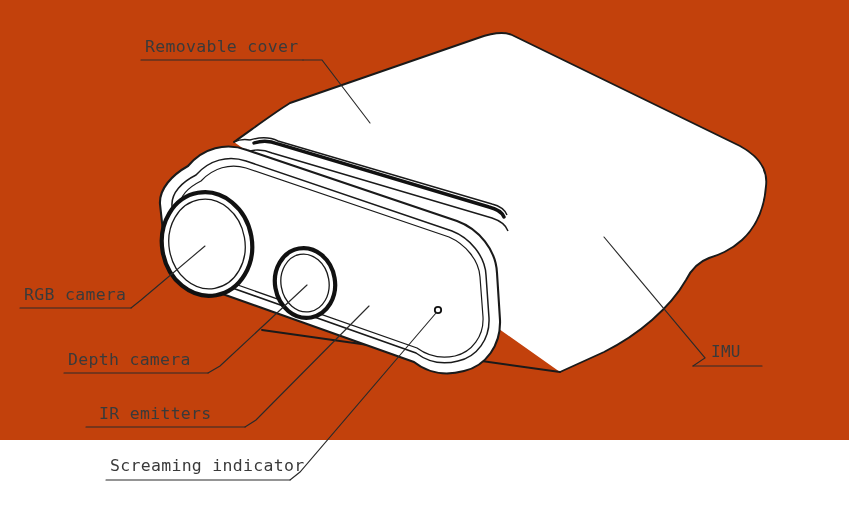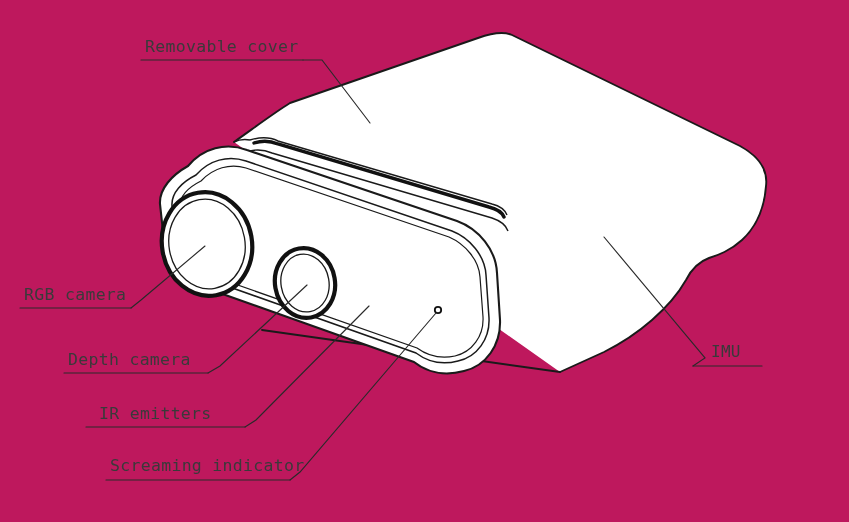--- a/index.html
+++ b/index.html
@@ -10,22 +10,22 @@
   }
   body {
     width: 849px;
     height: 522px;
     overflow: hidden;
     font-family: "DejaVu Sans Mono", "Liberation Mono", monospace;
   }
   #diagram-root {
     position: relative;
     width: 849px;
-    height: 522px;
-    background: #be185d;
+    height: 440px;
+    background: #c2410c;
   }
   svg#figure {
     display: block;
     width: 849px;
     height: 522px;
   }
   .body-outline {
     fill: #ffffff;
     stroke: #1a1a1a;
     stroke-width: 1.9;

